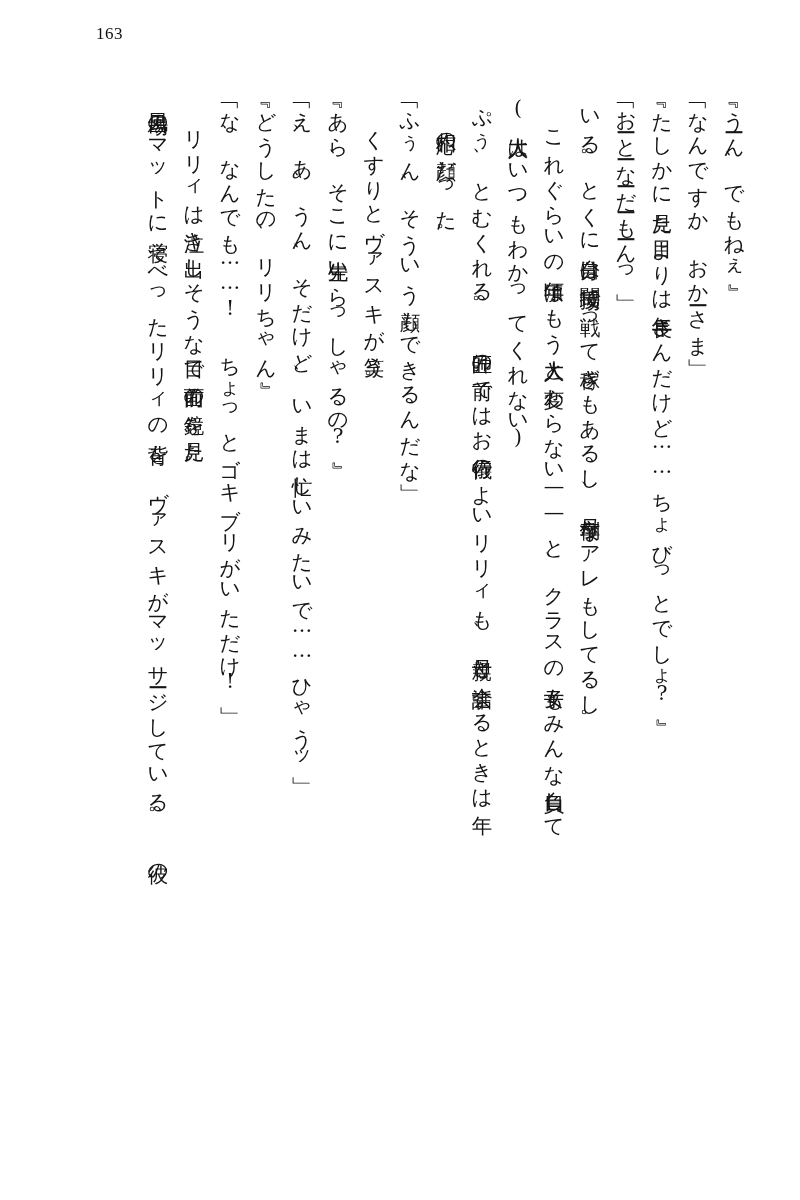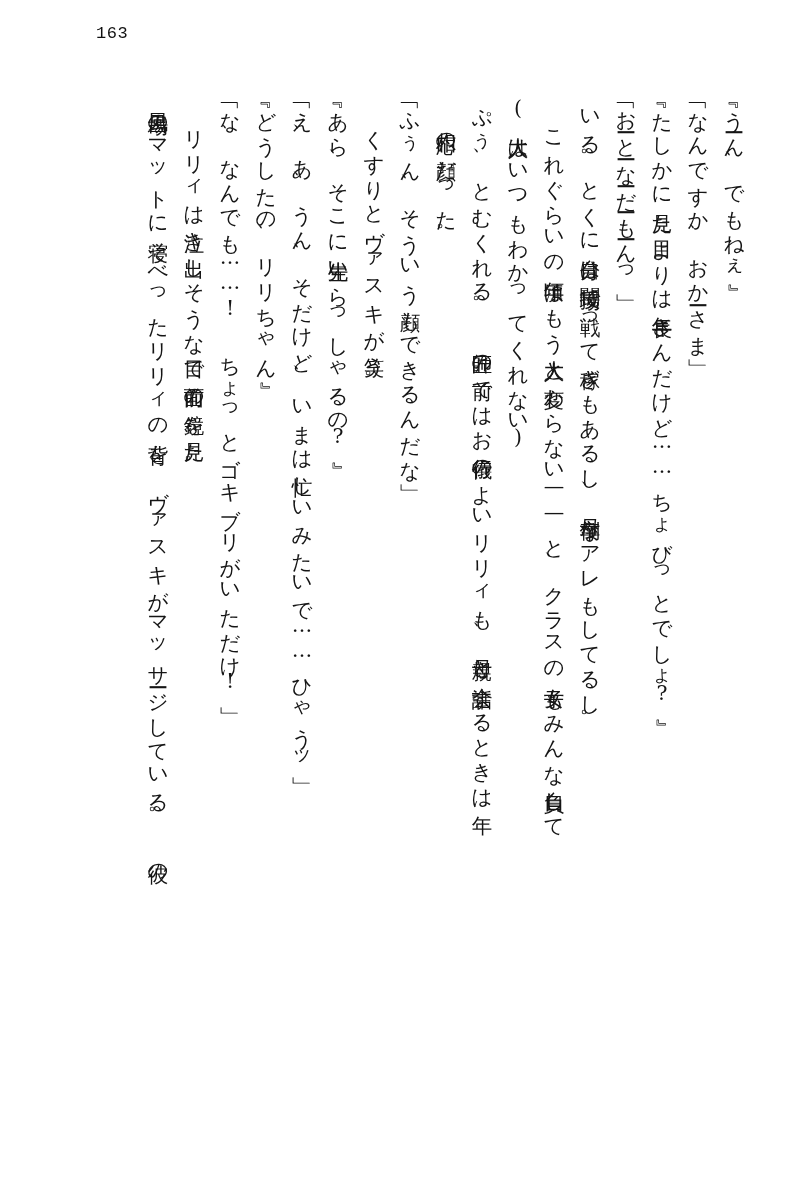--- a/index.html
+++ b/index.html
@@ -20,21 +20,21 @@
     height: 1200px;
     background: #ffffff;
     box-sizing: border-box;
   }
   .page-number {
     position: absolute;
     top: 24px;
     left: 96px;
     font-size: 17px;
     letter-spacing: 0.5px;
-    font-family: Liberation Mono, monospace;
+    font-family: Liberation Serif, serif;
     color: #111111;
   }
   .body-text {
     position: absolute;
     top: 96px;
     right: 56px;
     height: 1040px;
     width: 700px;
     display: flex;
     flex-direction: row-reverse;

